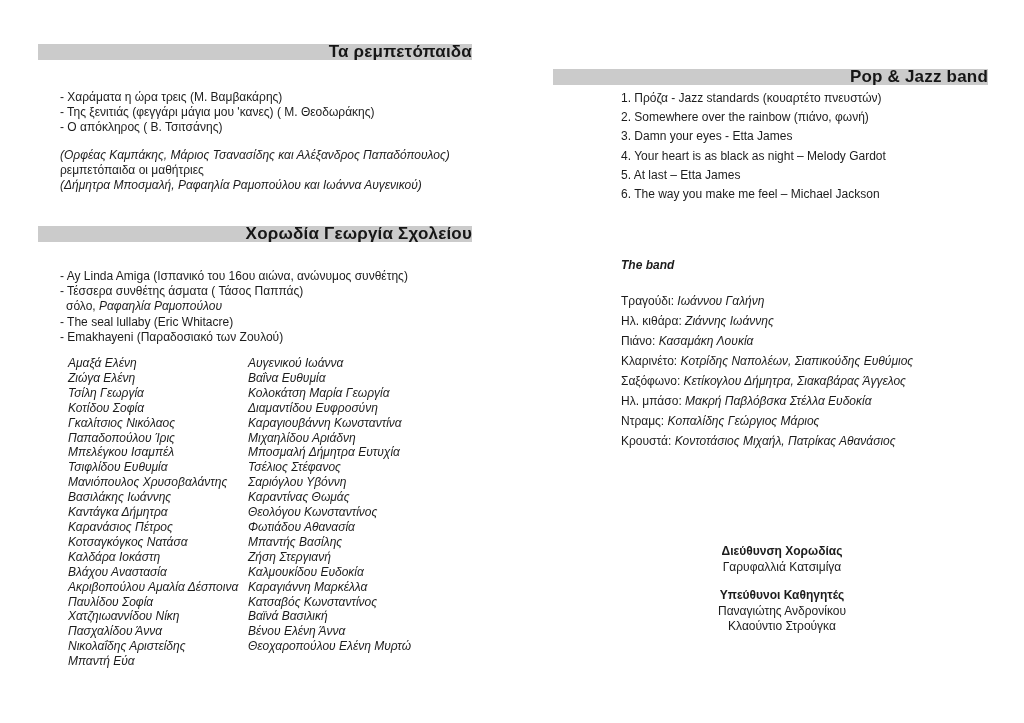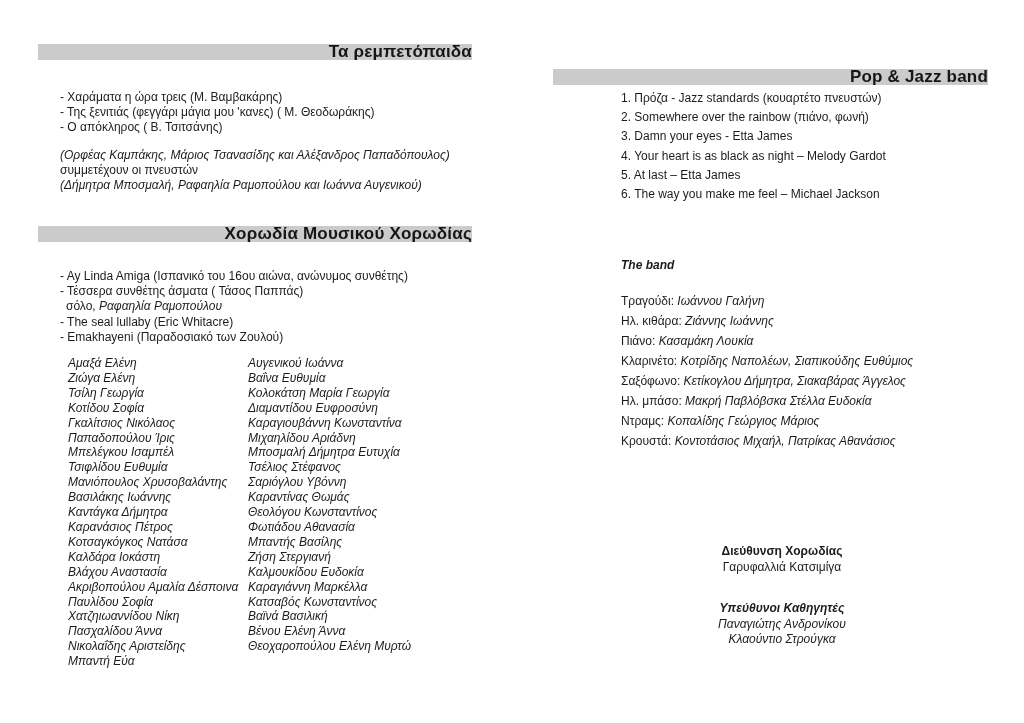--- a/index.html
+++ b/index.html
@@ -41,45 +41,45 @@
   #choir-members-col1 { top: 356px; left: 30px;  width: 178px; }
   #choir-members-col2 { top: 356px; left: 210px; width: 200px; }
   .solo-indent { padding-left: 6px; }
 
   #popjazz-bar   { top: 44px; margin-top: 25px; }
   #setlist       { top: 89px;  left: 68px; }
   #band-heading  { top: 258px; left: 68px; font-weight: bold; font-style: italic; }
   #band-list     { top: 291px; left: 68px; }
   #credits       { top: 544px; left: 96px; width: 266px; text-align: center; }
   #credits .line { line-height: 15.5px; }
-  #credits .group2 { margin-top: 26px; font-style: italic; }
+  #credits .group2 { margin-top: 13px; }
 </style>
 </head>
 <body>
 
 <div class="page" id="left-page">
 
   <div class="section-bar" id="rebetika-bar">
     <span class="bar-title">Τα ρεμπετόπαιδα</span>
   </div>
 
   <div class="text-block lh15" id="rebetika-songs">
       <div class="line">- Χαράματα η ώρα τρεις (Μ. Βαμβακάρης)</div>
       <div class="line">- Της ξενιτιάς (φεγγάρι μάγια μου 'κανες) ( Μ. Θεοδωράκης)</div>
       <div class="line">- Ο απόκληρος ( Β. Τσιτσάνης)</div>
     </div>
 
   <div class="text-block lh15" id="rebetika-performers">
     <div class="line italic">(Ορφέας Καμπάκης, Μάριος Τσανασίδης και Αλέξανδρος Παπαδόπουλος)</div>
-    <div class="line">συμμετέχουν οι πνευστών</div>
+    <div class="line">ρεμπετόπαιδα οι μαθήτριες</div>
     <div class="line italic">(Δήμητρα Μποσμαλή, Ραφαηλία Ραμοπούλου και Ιωάννα Αυγενικού)</div>
   </div>
 
   <div class="section-bar" id="choir-bar">
-    <span class="bar-title">Χορωδία Μουσικού Χορωδίας</span>
+    <span class="bar-title">Χορωδία Γεωργία Σχολείου</span>
   </div>
 
   <div class="text-block lh15" id="choir-songs">
     <div>
         <div class="line">- Ay Linda Amiga (Ισπανικό του 16ου αιώνα, ανώνυμος συνθέτης)</div>
         <div class="line">- Τέσσερα συνθέτης άσματα ( Τάσος Παππάς)</div>
       </div>
     <div class="line solo-indent">
       <span>σόλο, </span><span class="italic">Ραφαηλία Ραμοπούλου</span>
     </div>

